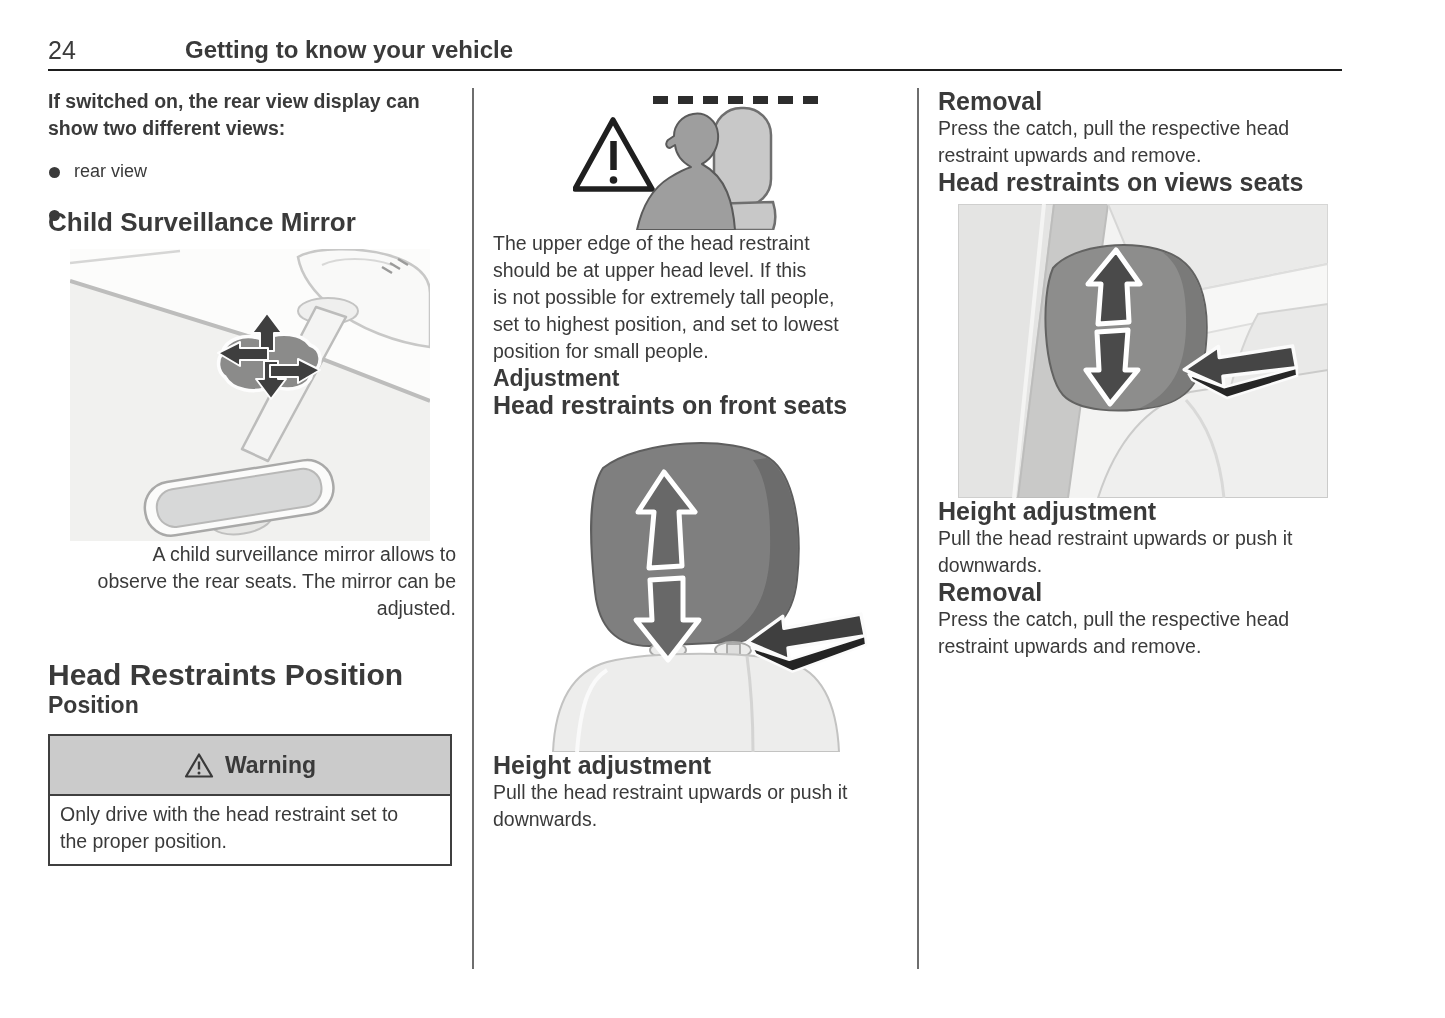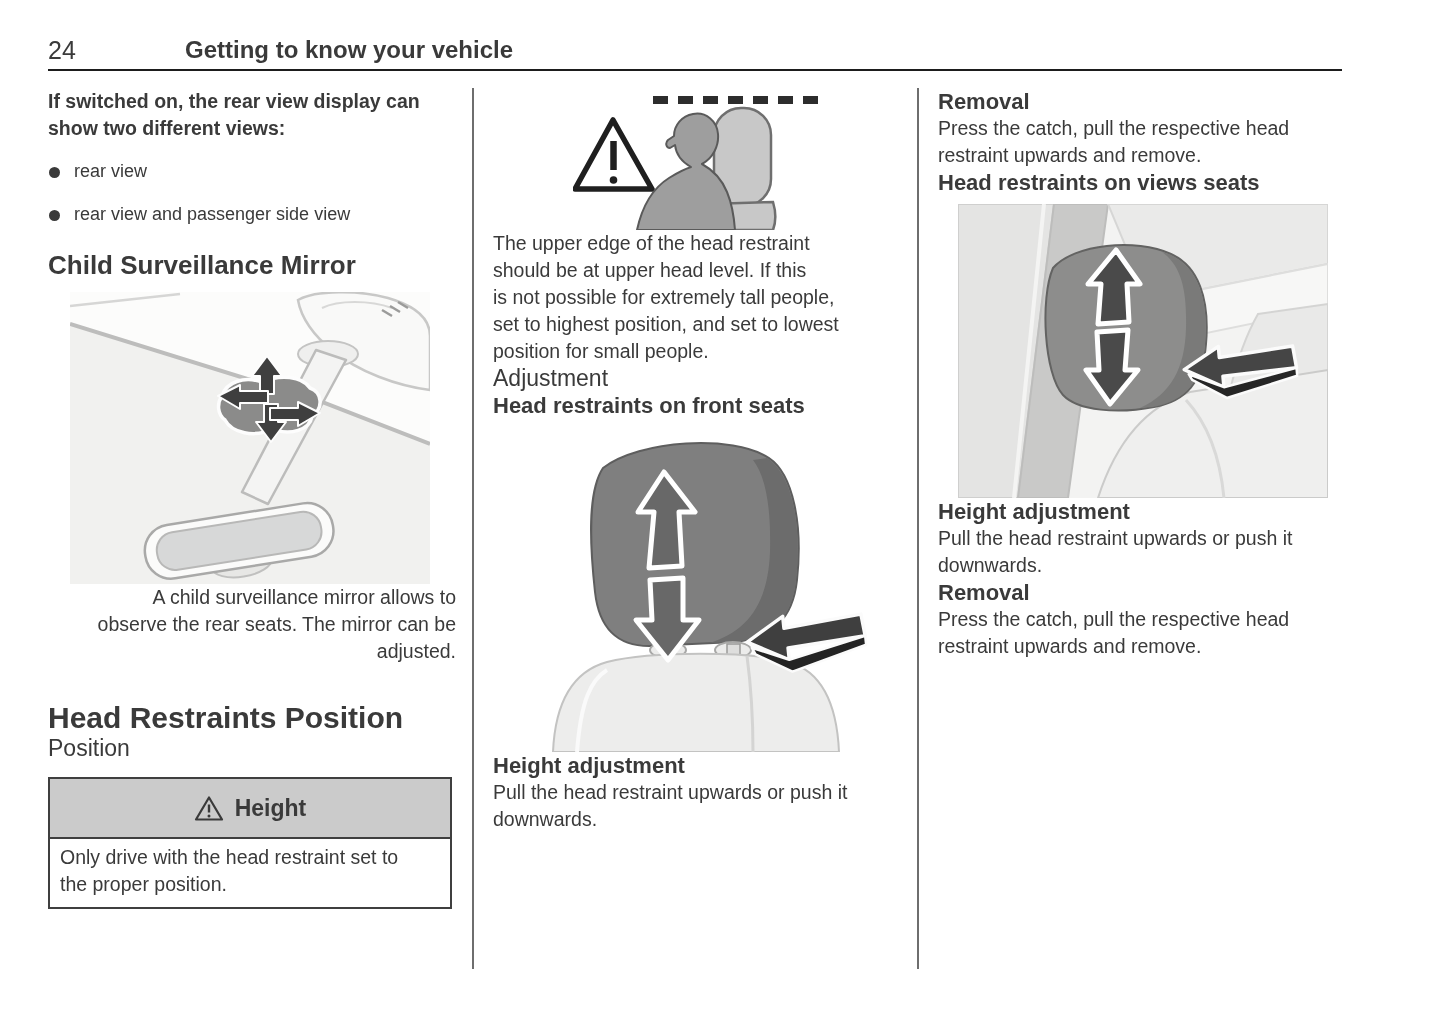--- a/index.html
+++ b/index.html
@@ -21,22 +21,22 @@
   .col2{left:493px;width:406px;}
   .col3{left:938px;width:406px;}
 
   p.body{font-size:19.5px;line-height:27px;margin:0;white-space:pre-line;}
   ul.bullets{list-style:none;margin:16px 0 0 0;padding:0;}
   ul.bullets li{font-size:18px;line-height:27px;margin-top:16px;padding-left:26px;position:relative;}
   ul.bullets li .dot{position:absolute;left:1px;top:8.5px;width:11px;height:11px;border-radius:50%;background:#3a3a3a;}
 
   h2.sec{font-size:30px;line-height:34px;font-weight:bold;margin:36px 0 0 0;}
   h3.sub26{font-size:26px;line-height:30px;font-weight:bold;margin:22px 0 0 0;}
-  h4.sub23{font-size:23px;line-height:27px;font-weight:normal;margin:0;}
-  h5.runin{font-size:22px;line-height:27px;font-weight:bold;margin:0;}
+  h4.sub23{font-size:23px;line-height:27px;font-weight:bold;margin:0;}
+  h5.runin{font-size:25px;line-height:27px;font-weight:bold;margin:0;}
 
   figure{margin:0;}
   .fig1{margin:12px 0 0 22px;width:360px;height:292px;}
   .fig2{margin:0 0 0 80px;width:250px;height:142px;}
   .fig3{margin:13px 0 0 18px;width:363px;height:320px;}
   .fig4{margin:8px 0 0 20px;width:370px;height:294px;}
 
   
   .warnbox{margin-top:15px;width:404px;box-sizing:border-box;border:2px solid #3f3f3f;background:#fff;}
   .warnhead{height:58px;background:#cbcbcb;border-bottom:2px solid #3f3f3f;
@@ -73,21 +73,21 @@
 
   <div class="divider d1"></div>
   <div class="divider d2"></div>
 
   <div class="col col1">
     <p class="body m-intro">If switched on, the rear view display can
 show two different views:</p>
 
     <ul class="bullets">
       <li><span class="dot"></span><span>rear view</span></li>
-      <li><span class="dot"></span><span>rear view and passenger side view</span></li>
+      <li><span class="dot"></span></li>
     </ul>
 
     <h3 class="sub26 m-csm">Child Surveillance Mirror</h3>
 
     <figure class="fig1">
       <svg width="360" height="292" viewBox="0 0 360 292">
         <rect width="360" height="292" fill="#f1f1ef"></rect>
 
         <path d="M0 0 H360 V152 L252 110 L0 32 Z" fill="#fcfcfb"></path>
         <path d="M0 32 L252 110 L360 152" fill="none" stroke="#bdbdbc" stroke-width="4"></path>
@@ -127,21 +127,21 @@
     <h2 class="sec">Head Restraints Position</h2>
     <h4 class="sub23 m-pos">Position</h4>
 
     <div class="warnbox">
       <div class="warnhead">
         <svg width="30" height="27" viewBox="0 0 30 27">
           <path d="M15 2.5 L28 24.5 H2 Z" fill="none" stroke="#3a3a3a" stroke-width="2.2" stroke-linejoin="round"></path>
           <line x1="15" y1="9.5" x2="15" y2="17.5" stroke="#3a3a3a" stroke-width="2.4"></line>
           <circle cx="15" cy="21" r="1.5" fill="#3a3a3a"></circle>
         </svg>
-        <span>Height</span>
+        <span>Warning</span>
       </div>
       <div class="warnbody">Only drive with the head restraint set to
 the proper position.</div>
     </div>
   </div>
 
   <div class="col col2">
 
     <figure class="fig2">
       <svg width="250" height="142" viewBox="0 0 250 142">

